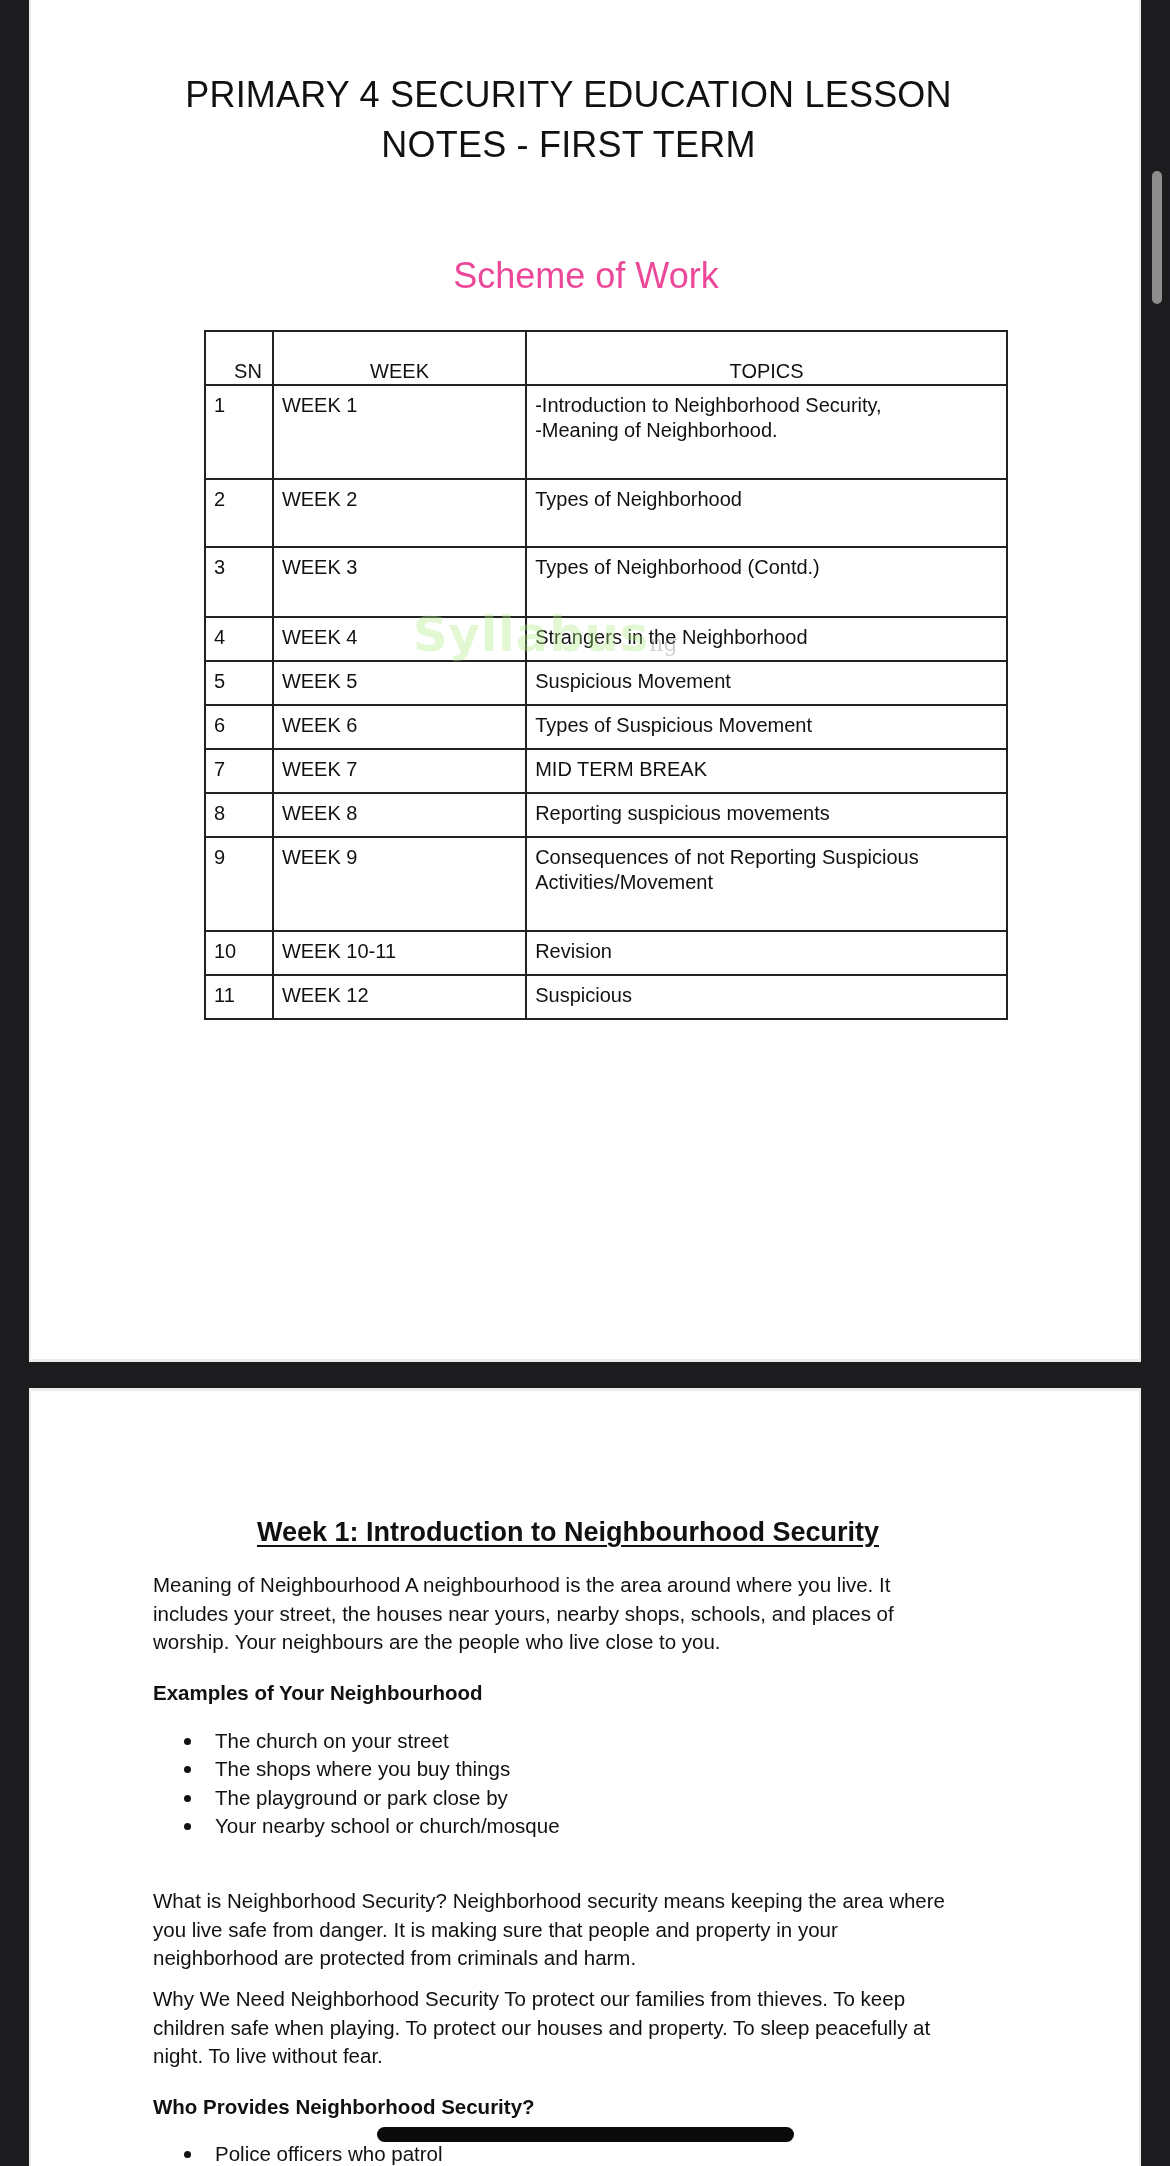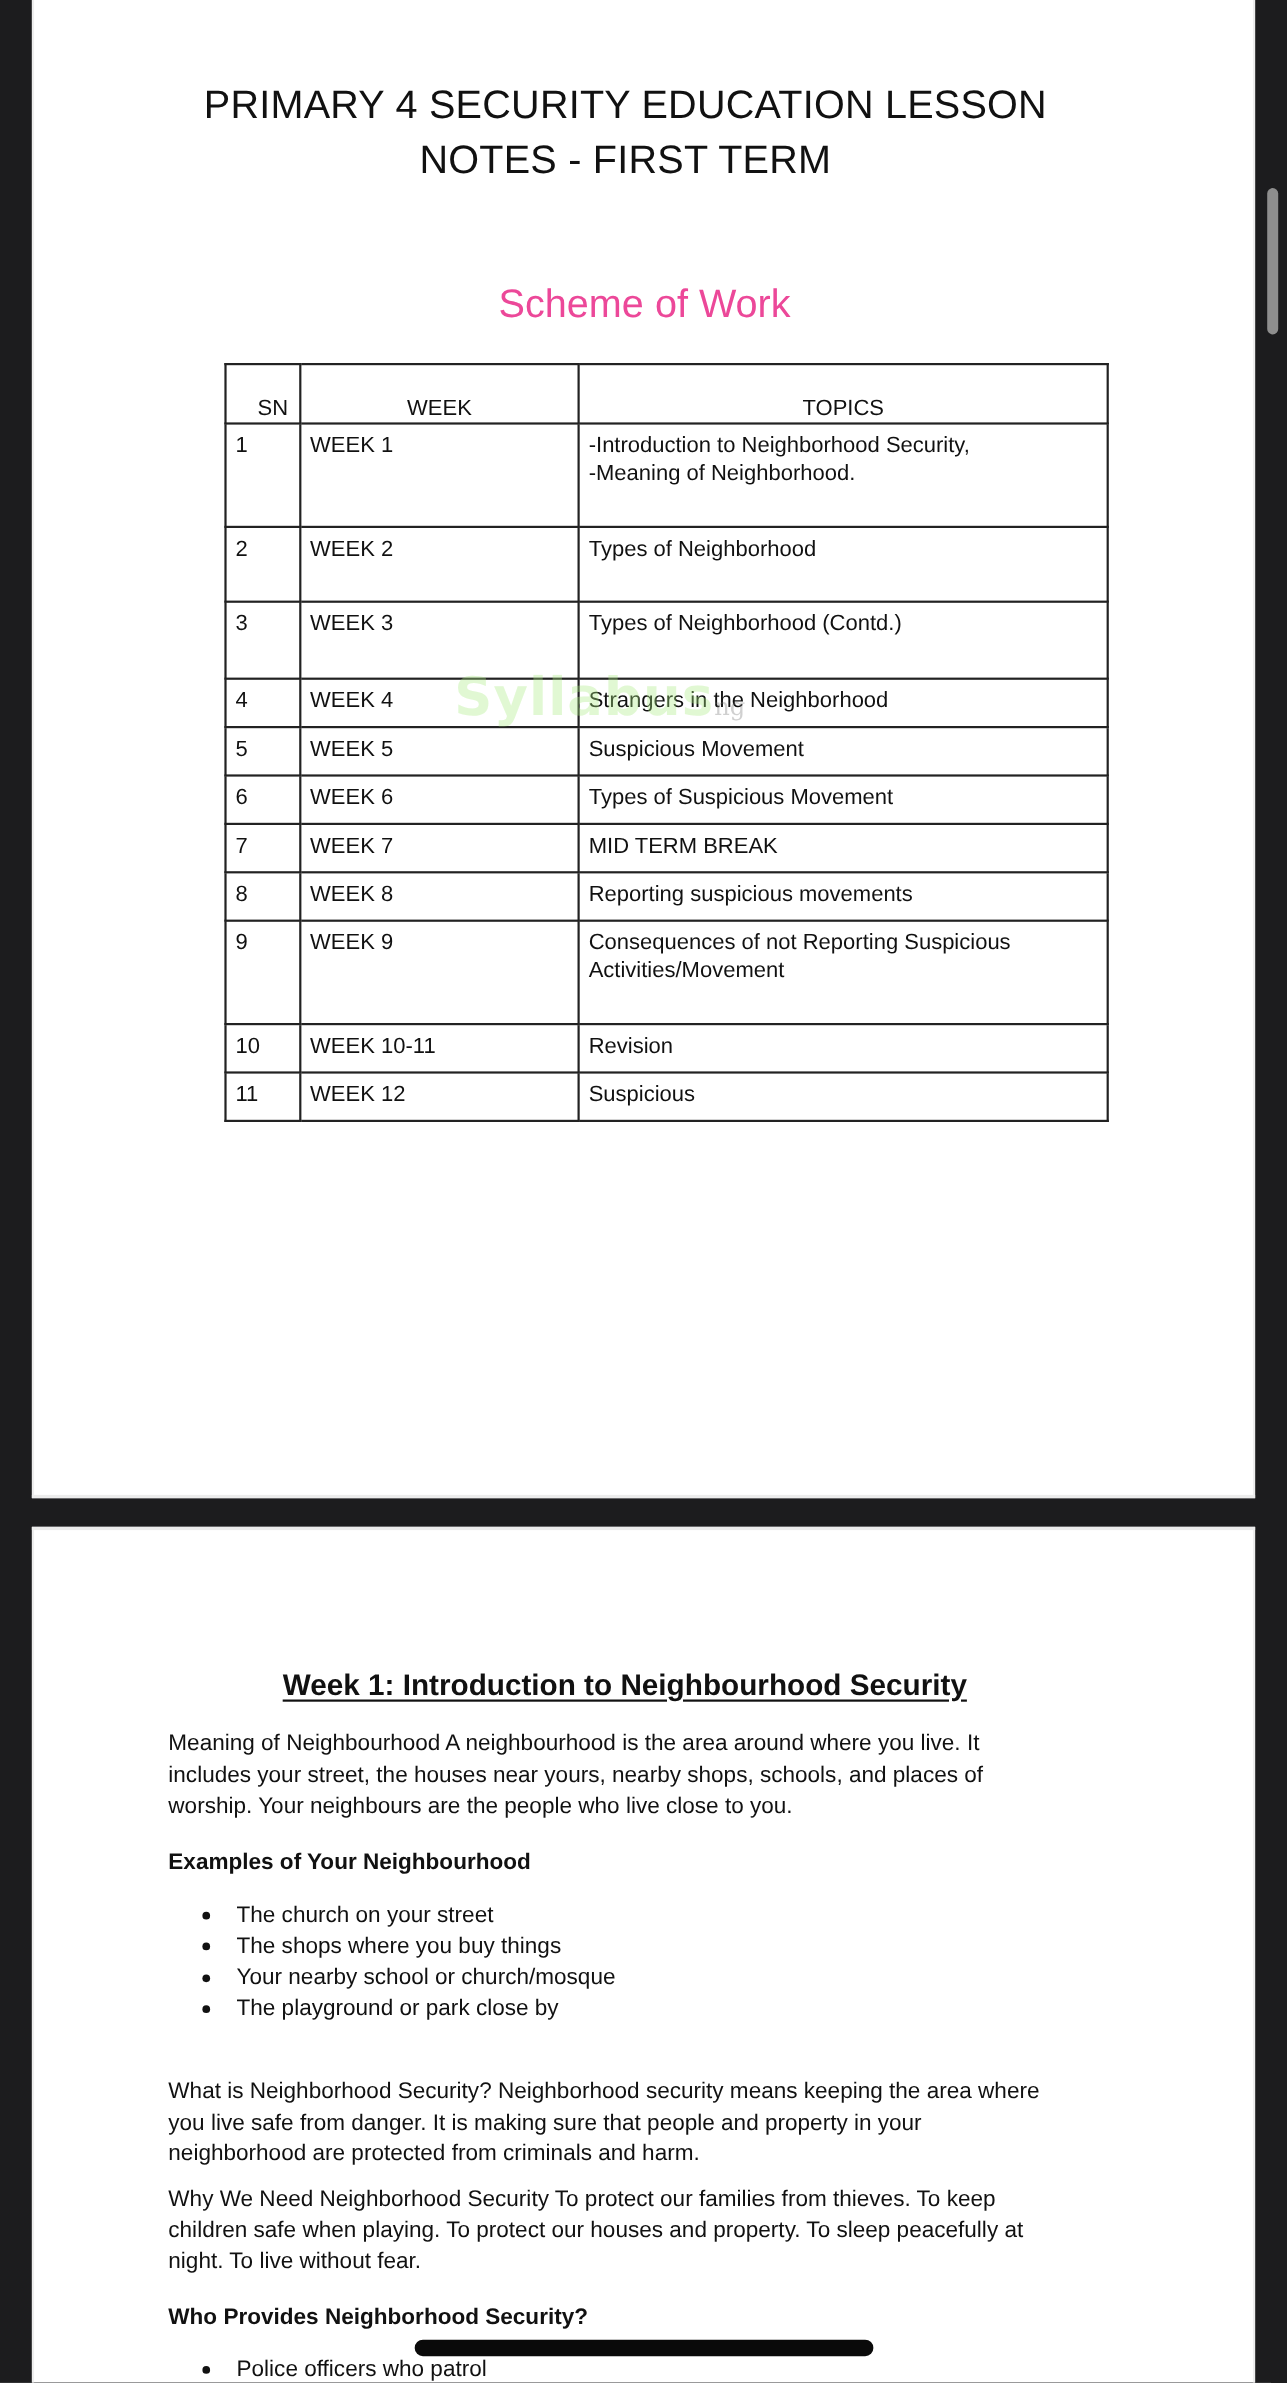--- a/index.html
+++ b/index.html
@@ -264,22 +264,22 @@
     <div class="content">
       <h2 class="week-heading">Week 1: Introduction to Neighbourhood Security</h2>
 
       <p class="para" style="top:180px;">Meaning of Neighbourhood A neighbourhood is the area around where you live. It includes your street, the houses near yours, nearby shops, schools, and places of worship. Your neighbours are the people who live close to you.</p>
 
       <div class="sub-heading" style="top:288px;">Examples of Your Neighbourhood</div>
 
       <ul class="bullets" style="top:336px;">
         <li>The church on your street</li>
         <li>The shops where you buy things</li>
+        <li>The playground or park close by</li>
         <li>Your nearby school or church/mosque</li>
-        <li>The playground or park close by</li>
       </ul>
 
       <p class="para" style="top:496px;">What is Neighborhood Security? Neighborhood security means keeping the area where you live safe from danger. It is making sure that people and property in your neighborhood are protected from criminals and harm.</p>
 
       <p class="para" style="top:594px;">Why We Need Neighborhood Security To protect our families from thieves. To keep children safe when playing. To protect our houses and property. To sleep peacefully at night. To live without fear.</p>
 
       <div class="sub-heading" style="top:702px;">Who Provides Neighborhood Security?</div>
 
       <ul class="bullets" style="top:749px;">
         <li>Police officers who patrol</li>

